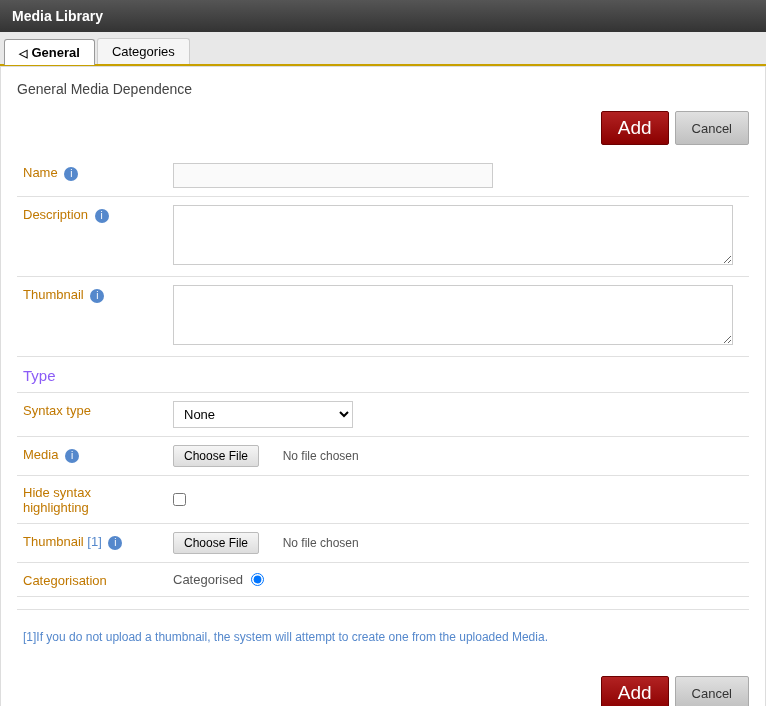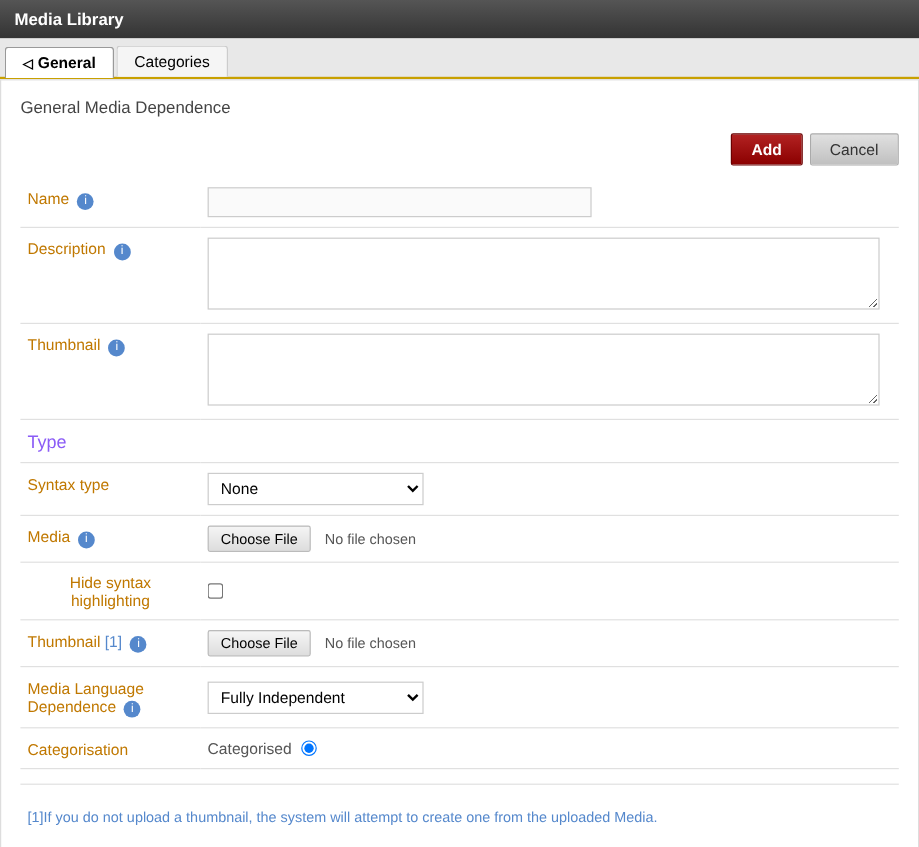--- a/index.html
+++ b/index.html
@@ -64,23 +64,22 @@
       margin-bottom: 10px;
       gap: 6px;
     }
 
     .btn-add {
       background: linear-gradient(to bottom, #b22222, #8b0000);
       color: #fff;
       border: 1px solid #6b0000;
       padding: 5px 16px;
       cursor: pointer;
-      font-size: 13px;
+      font-size: 19px;
       border-radius: 2px;
-      font-weight: bold;
     }
     .btn-cancel {
       background: linear-gradient(to bottom, #e0e0e0, #c0c0c0);
       color: #333;
       border: 1px solid #aaa;
       padding: 5px 16px;
       cursor: pointer;
       font-size: 13px;
       border-radius: 2px;
     }
@@ -160,20 +159,21 @@
       padding: 3px 10px;
       font-size: 12px;
       cursor: pointer;
       border-radius: 2px;
       margin-right: 8px;
     }
 
     .no-file-text {
       color: #555;
       font-size: 12px;
+      margin-left: 12px;
     }
 
     .checkbox-cell {
       display: flex;
       align-items: center;
     }
 
     .footnote {
       color: #5588cc;
       font-size: 12px;
@@ -273,53 +273,41 @@
           <span>Media</span>
           <span class="info-icon">i</span>
         </td>
         <td>
           <button class="choose-file-btn">Choose File</button>
           <span class="no-file-text">No file chosen</span>
         </td>
       </tr>
 
       <tr>
-        <td style="vertical-align: middle; padding-top: 9px; text-align: center;">
+        <td style="vertical-align: middle; padding-top: 9px;">
           <span>Hide syntax<br>highlighting</span>
         </td>
         <td>
           <div class="checkbox-cell">
             <input type="checkbox" style="">
           </div>
         </td>
       </tr>
 
       <tr>
         <td>
           <span style="color:#c07800;">Thumbnail <span style="color:#5588cc;">[1]</span></span>
           <span class="info-icon">i</span>
         </td>
         <td>
           <button class="choose-file-btn">Choose File</button>
           <span class="no-file-text">No file chosen</span>
         </td>
       </tr>
 
-      <tr>
-        <td style="padding-top:10px;">
-          <span style="color:#c07800;">Media Language<br>Dependence</span>
-          <span class="info-icon">i</span>
-        </td>
-        <td>
-          <select>
-            <option>Fully Independent</option>
-            <option>Language Dependent</option>
-          </select>
-        </td>
-      </tr>
 
       <tr>
         <td>
           <span>Categorisation</span>
         </td>
         <td>
           <div class="radio-cell">
             <span class="categorised-text">Categorised</span>
             <input type="radio" checked="" style="">
           </div>

